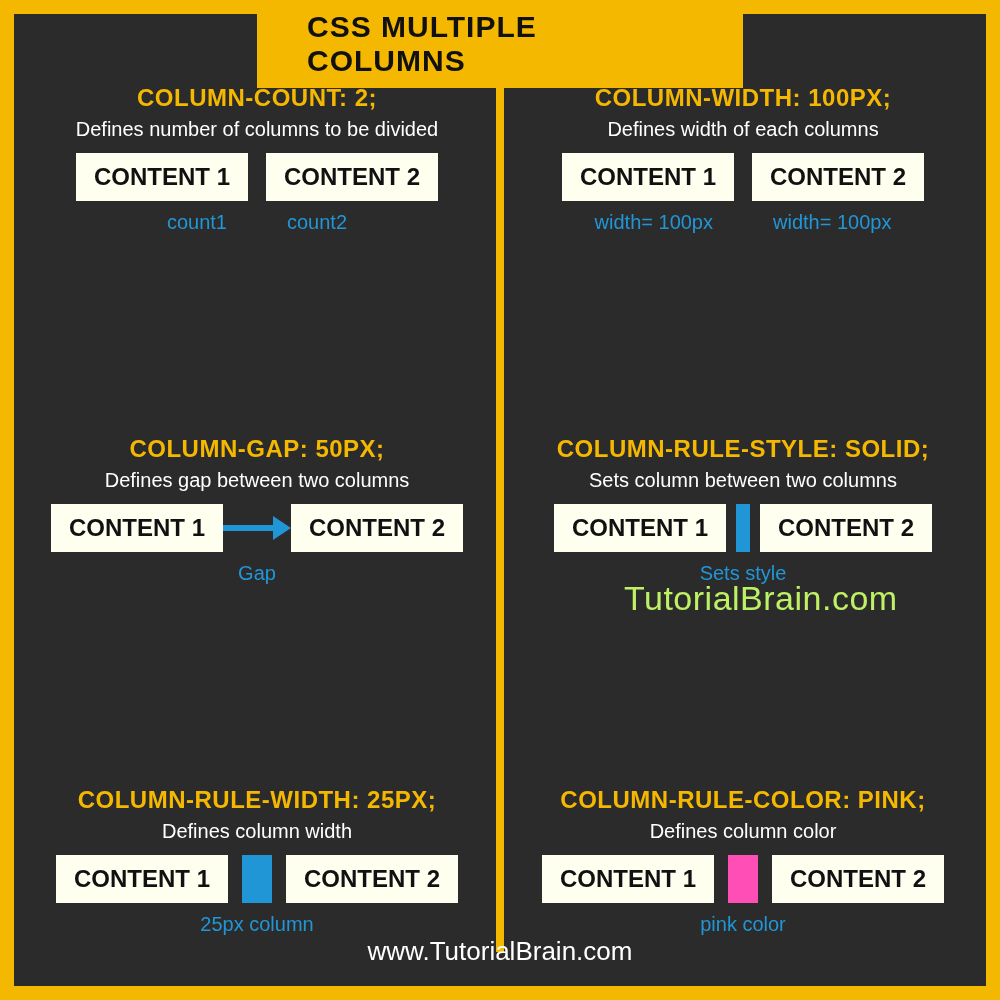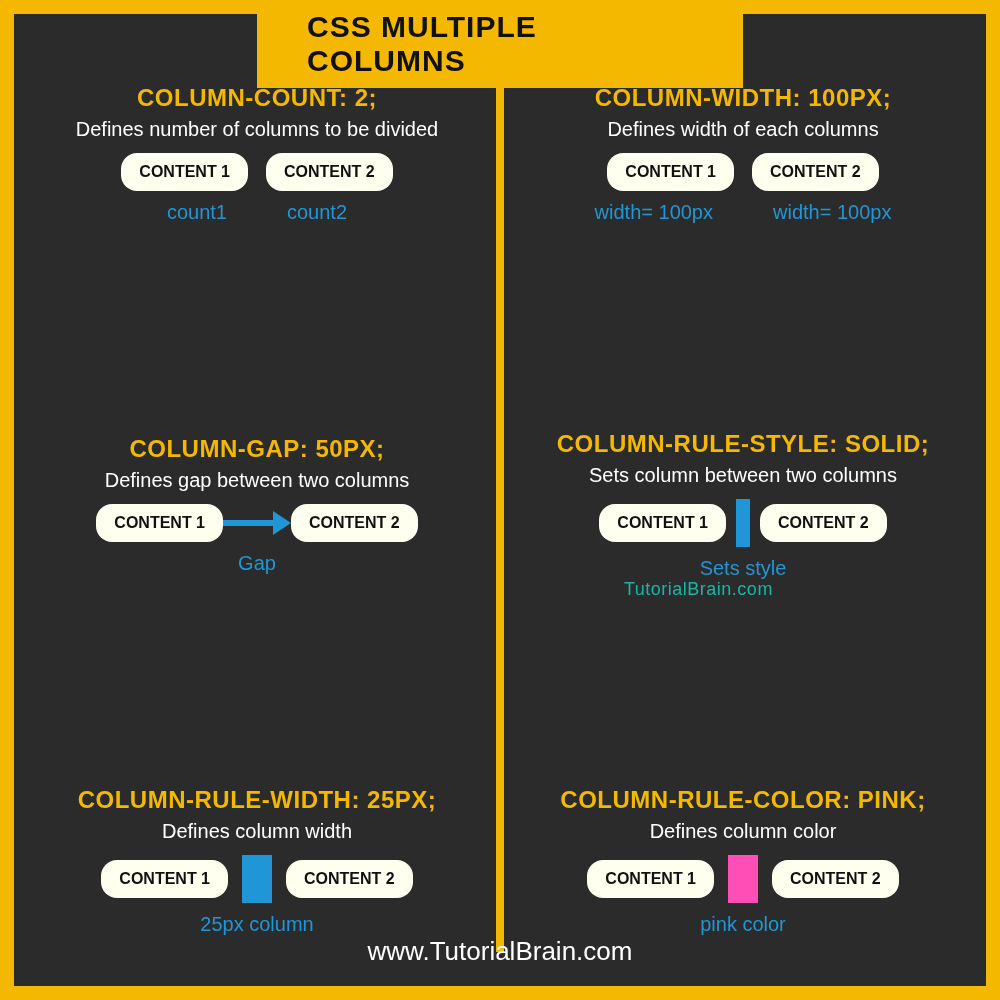--- a/index.html
+++ b/index.html
@@ -73,24 +73,23 @@
     display: flex;
     justify-content: center;
     align-items: center;
     gap: 18px;
     margin-bottom: 10px;
   }
   .content-box {
     background: #fffff0;
     color: #111;
     font-weight: 900;
-    font-size: 16px;
+    font-size: 24px;
     padding: 10px 18px;
     white-space: nowrap;
-    border-radius: 16px;
   }
   .captions {
     display: flex;
     justify-content: center;
     gap: 60px;
   }
   .caption {
     color: #2196d6;
     font-size: 20px;
   }
@@ -116,22 +115,22 @@
   }
   .rule-bar {
     width: 14px;
     height: 48px;
     background: #2196d6;
   }
   .rule-bar.wide { width: 30px; }
   .rule-bar.pink { background: #ff4fb7; width: 30px; }
   .watermark {
     position: absolute;
-    color: #14b8a6;
-    font-size: 18px;
+    color: #bef264;
+    font-size: 34px;
     font-weight: 400;
     top: 565px;
     left: 610px;
     letter-spacing: 0.5px;
   }
   .footer {
     position: absolute;
     bottom: 19px;
     width: 100%;
     text-align: center;

